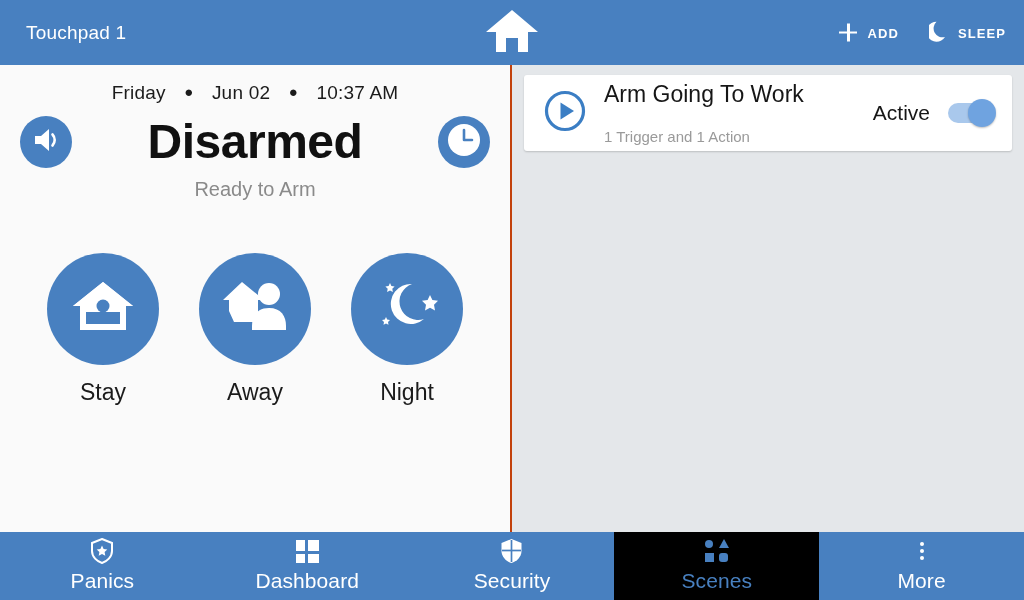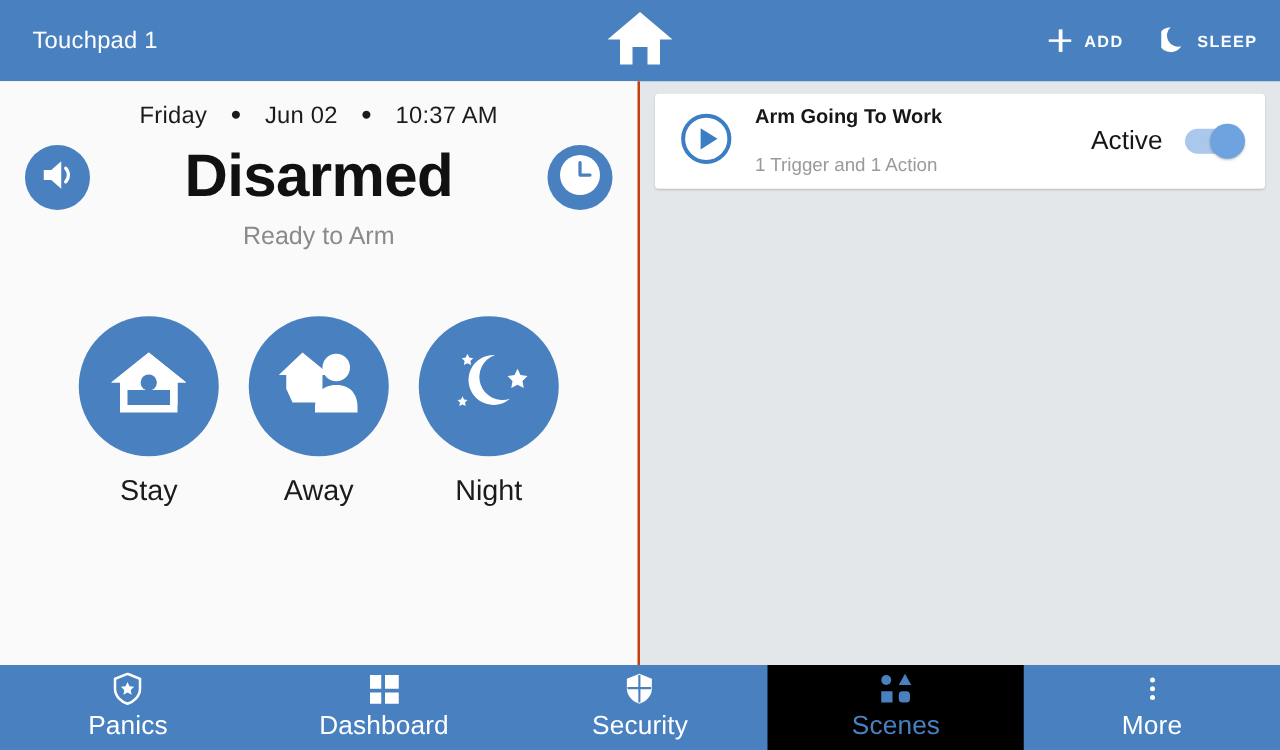--- a/index.html
+++ b/index.html
@@ -117,21 +117,21 @@
     text-align: center;
     font-size: 20px;
     color: #8a8a8a;
     margin-top: 10px;
   }
 
   
   .arm-row {
     display: flex;
     justify-content: center;
-    gap: 24px;
+    gap: 40px;
     margin-top: 52px;
   }
   .arm-item { width: 112px; text-align: center; }
   .arm-circle {
     width: 112px; height: 112px;
     border-radius: 50%;
     background: #4880c0;
     display: flex; align-items: center; justify-content: center;
     margin: 0 auto;
   }
@@ -146,23 +146,23 @@
     background: #ffffff;
     border-radius: 3px;
     height: 76px;
     display: flex; align-items: center;
     padding: 0 18px 0 20px;
     box-shadow: 0 1px 2px rgba(0,0,0,.18);
   }
   .scene-play { flex: 0 0 42px; margin-right: 18px; }
   .scene-texts { flex: 1 1 auto; min-width: 0; }
   .scene-title {
-    font-size: 16px; color: #161616;
+    font-size: 23px; color: #161616;
     line-height: 1.15;
-    white-space: nowrap; overflow: hidden; text-overflow: ellipsis; font-weight: bold;
+    white-space: nowrap; overflow: hidden; text-overflow: ellipsis;
   }
   .scene-sub {
     font-size: 15px; color: #9a9a9a; margin-top: 20px;
   }
   .scene-right { display: flex; align-items: center; gap: 18px; }
   .scene-state { font-size: 21px; color: #161616; }
   .toggle {
     width: 46px; height: 20px;
     border-radius: 10px;
     background: #a9c8ec;

